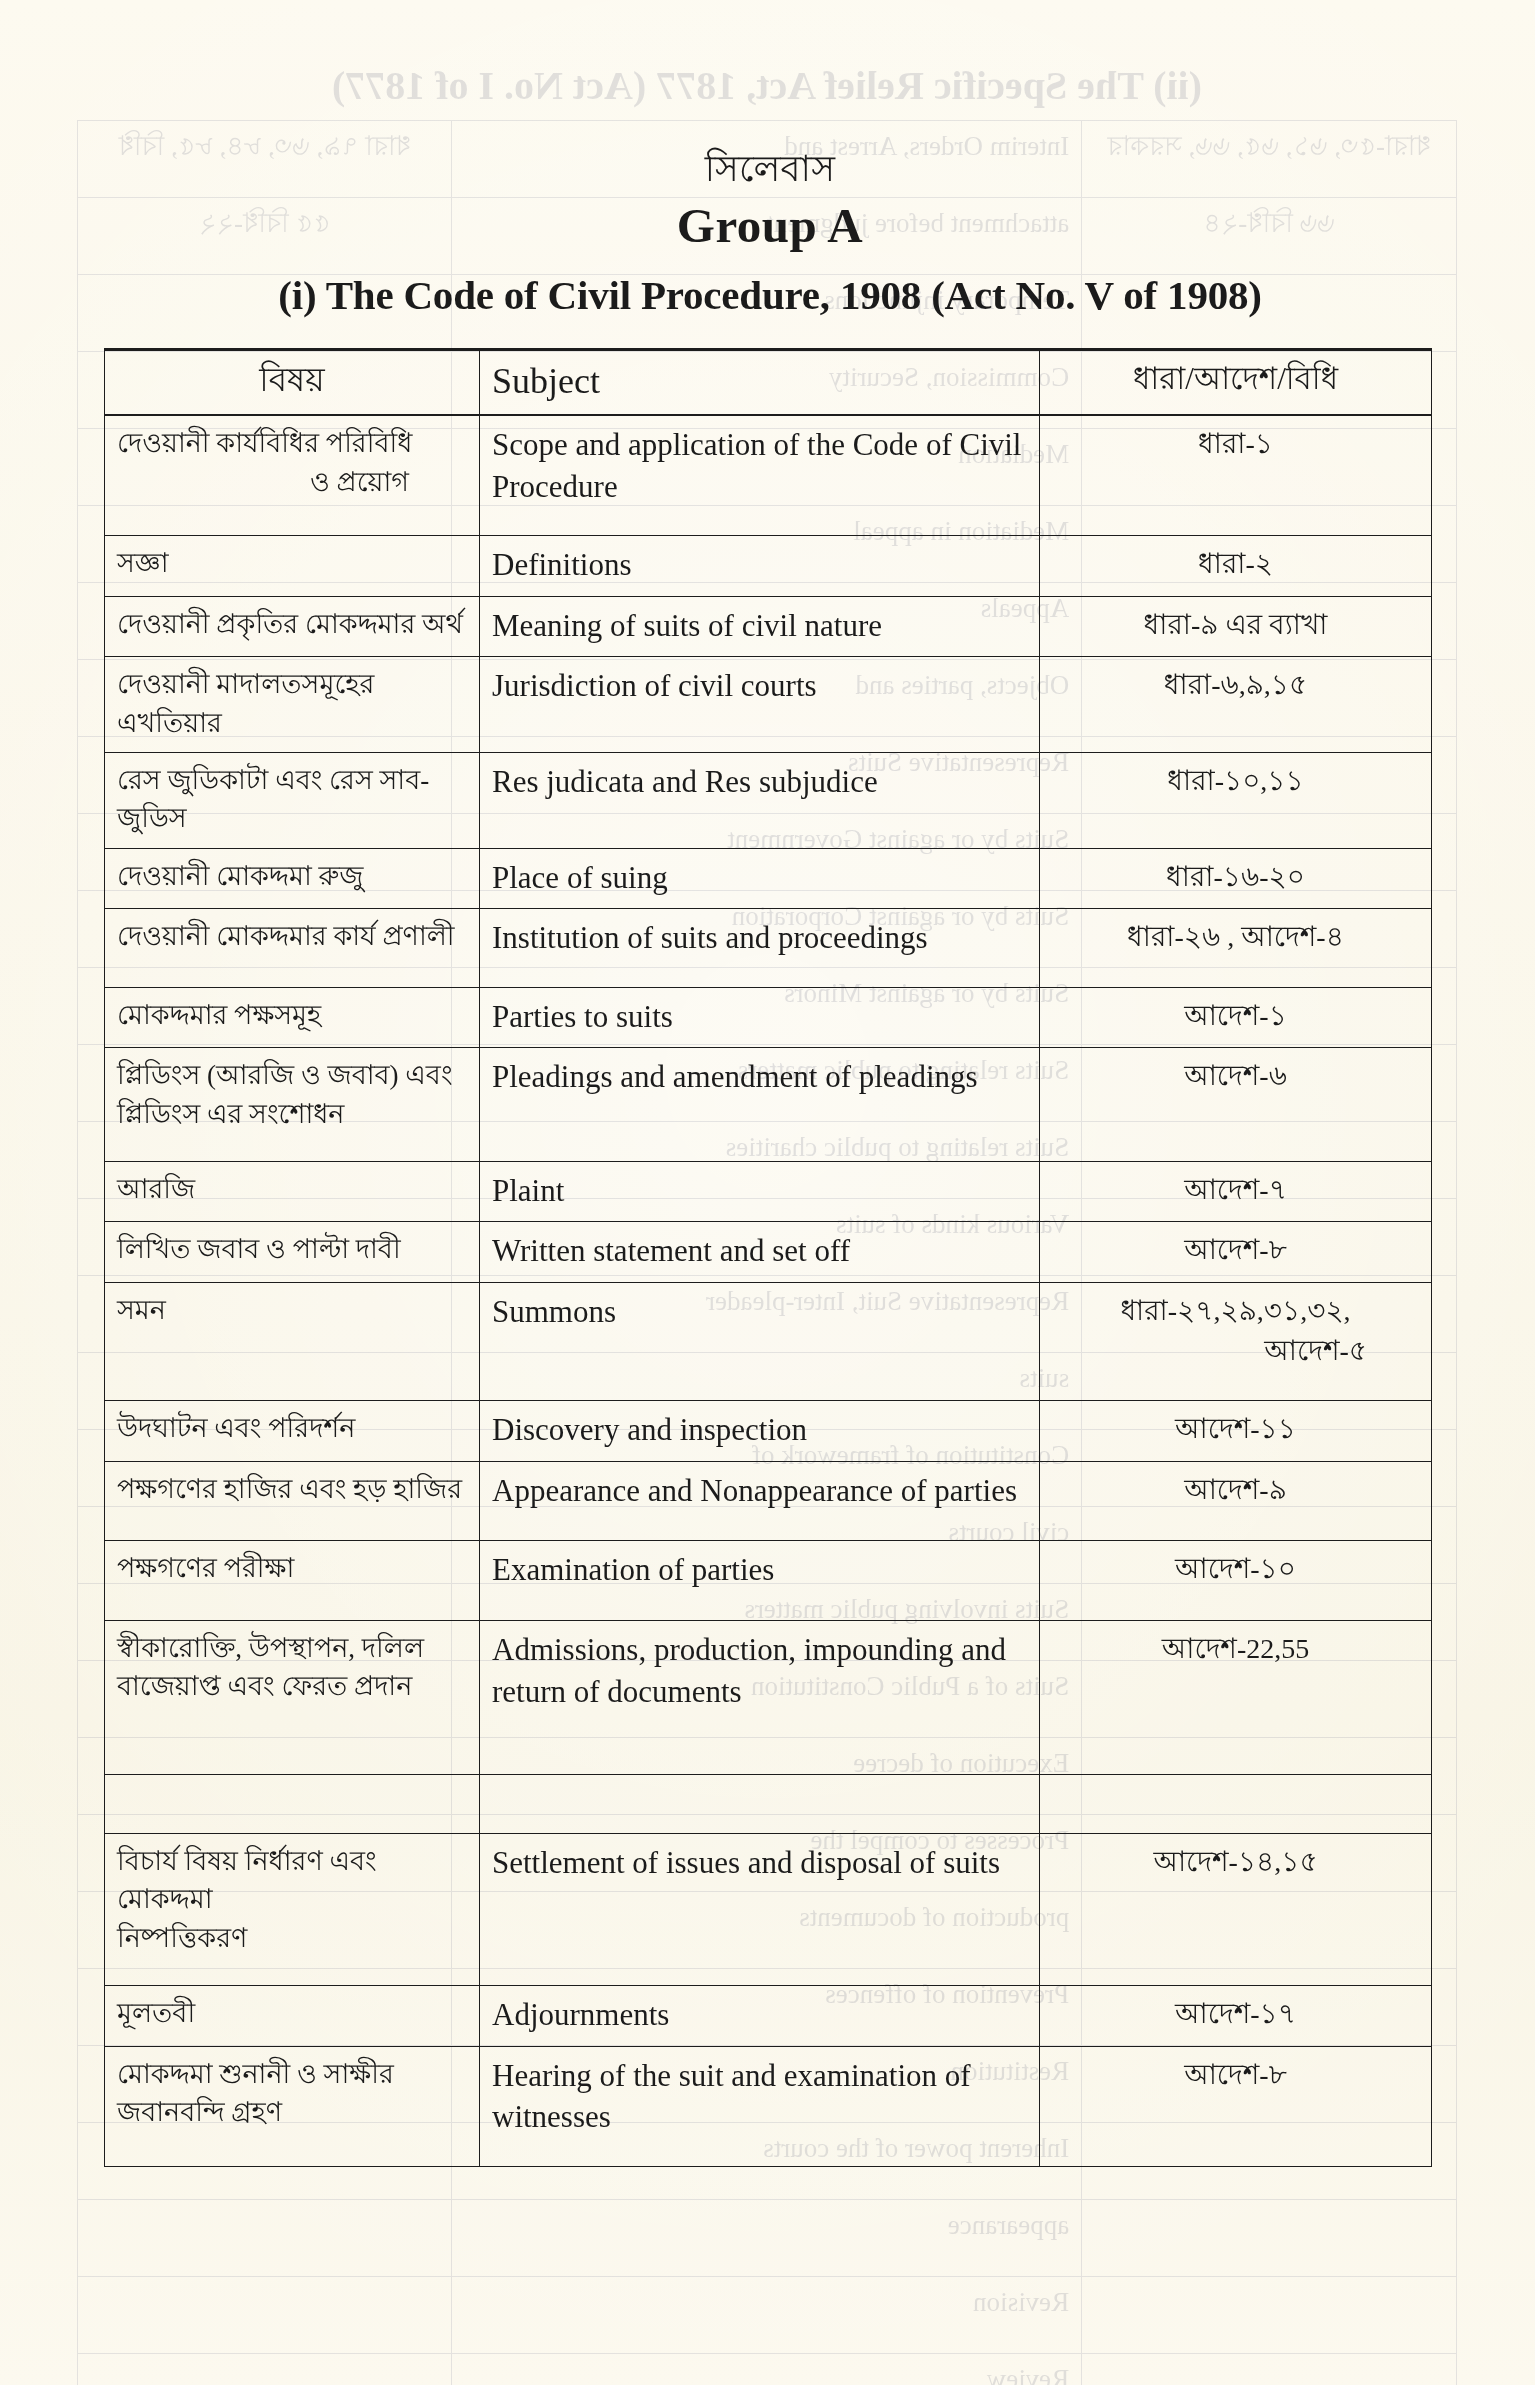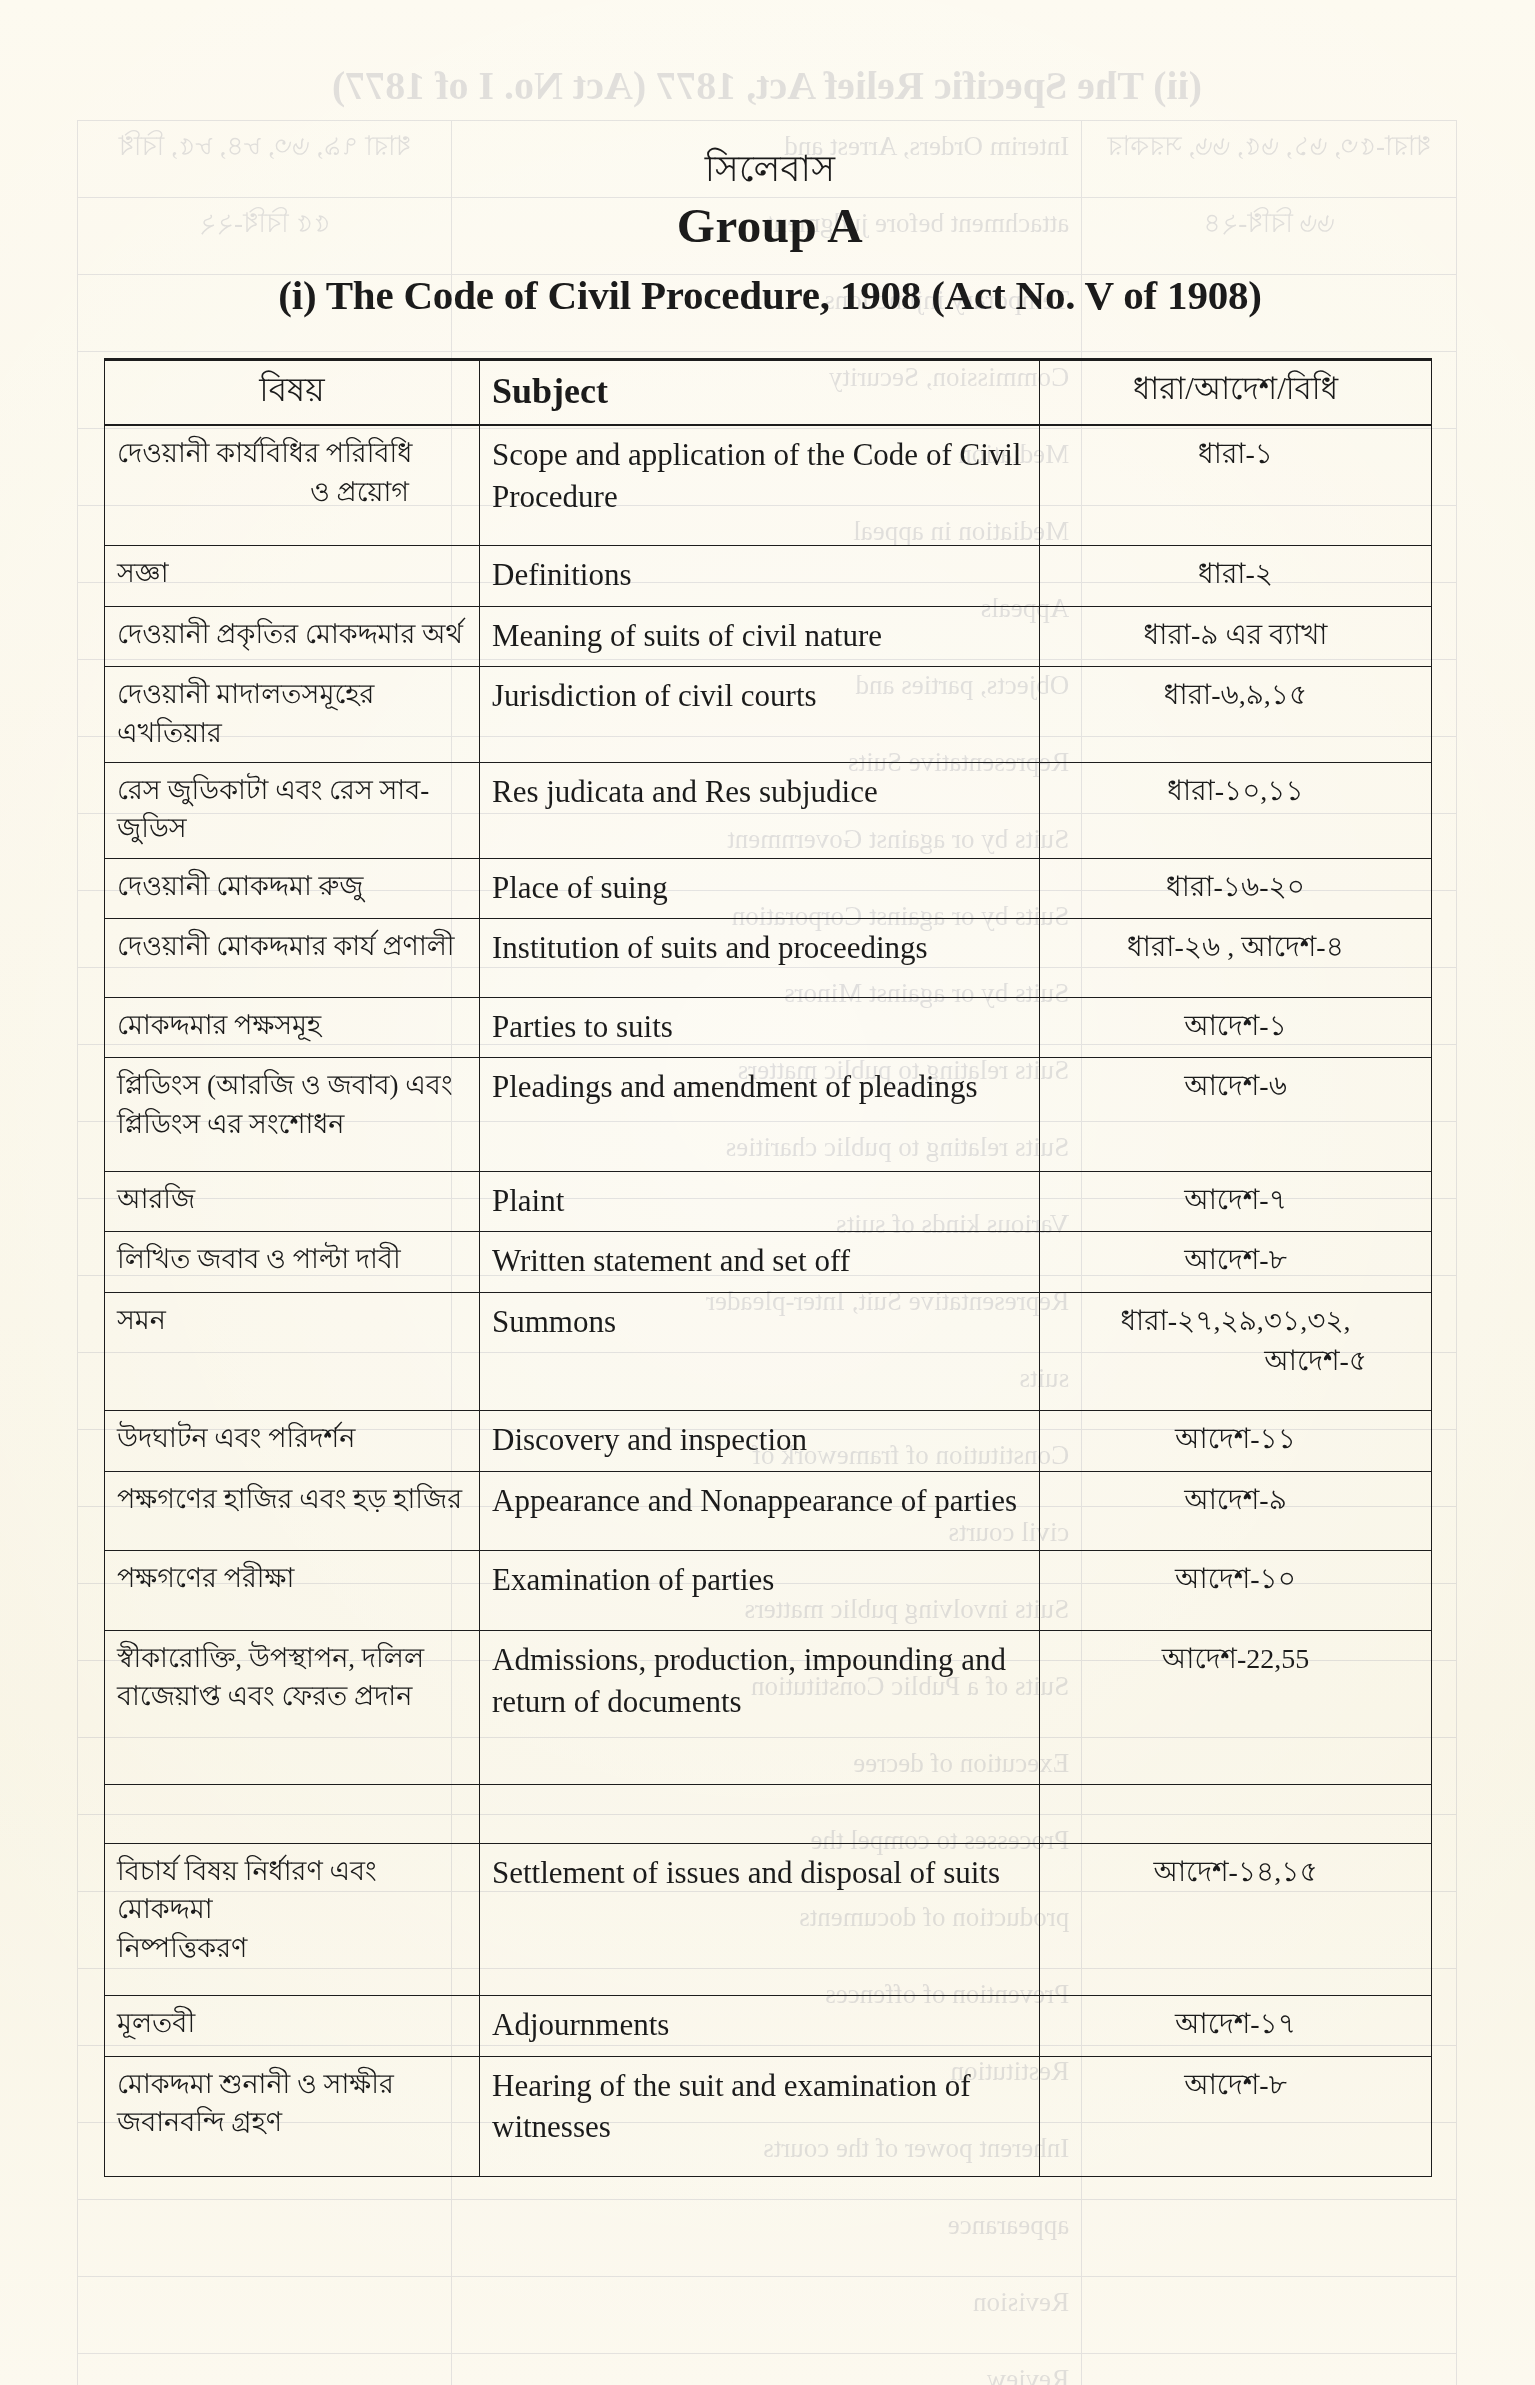--- a/index.html
+++ b/index.html
@@ -102,21 +102,21 @@
     font-weight: bold;
     line-height: 1.1;
     letter-spacing: -0.2px;
     margin-bottom: 6px;
     white-space: nowrap;
   }
 
   table.syllabus {
     position: absolute;
     left: 104px;
-    top: 358px;
+    top: 348px;
     width: 1327px;
     border-collapse: collapse;
     table-layout: fixed;
   }
 
   table.syllabus td,
   table.syllabus th {
     border: 1px solid #1d1d1d;
     vertical-align: top;
     padding: 8px 12px 10px 12px;
@@ -135,21 +135,21 @@
 
   .th-bn {
     text-align: center;
     font-size: 33px;
     font-weight: 500;
     line-height: 1.25;
   }
   .th-en {
     text-align: left;
     font-size: 36px;
-    font-weight: bold;
+    font-weight: normal;
     line-height: 1.2;
     padding-left: 18px;
   }
   .th-ref {
     text-align: center;
     font-size: 31px;
     font-weight: 500;
     line-height: 1.25;
   }
 

